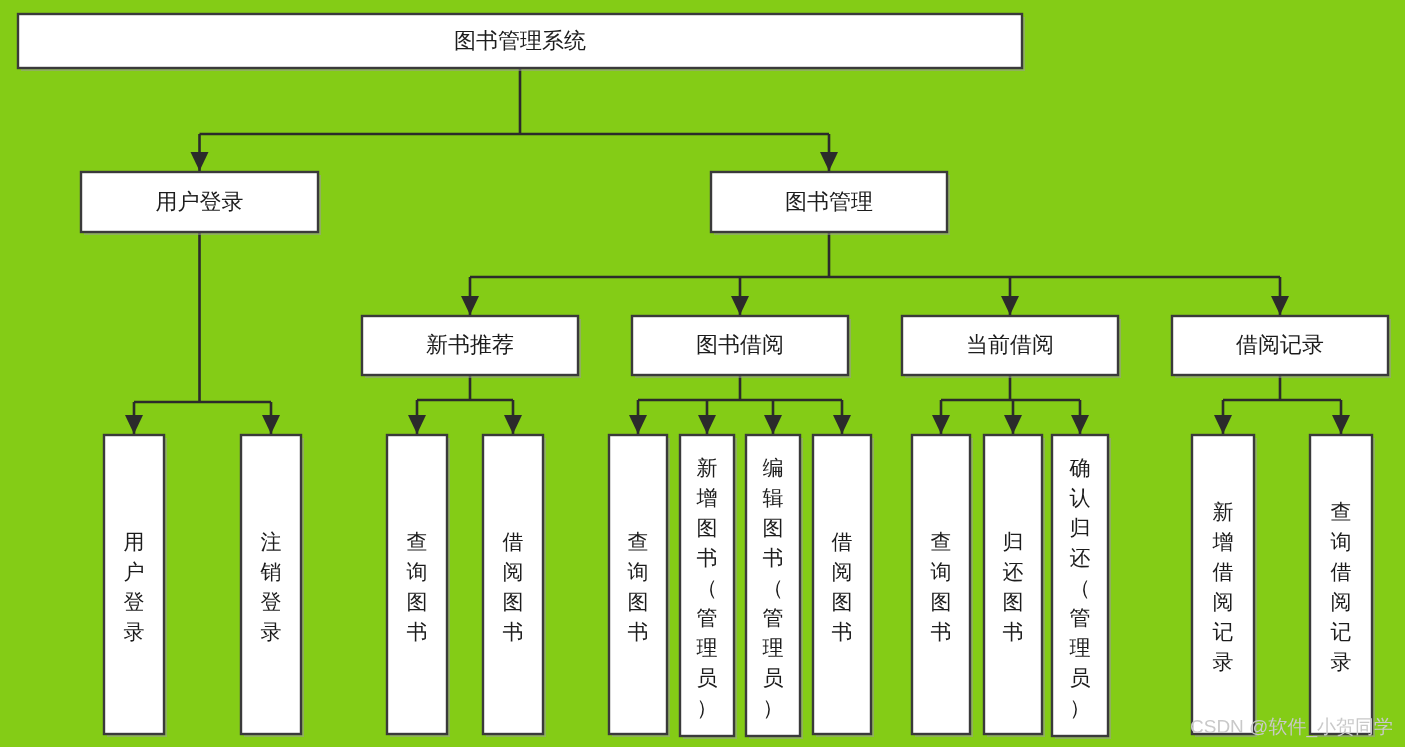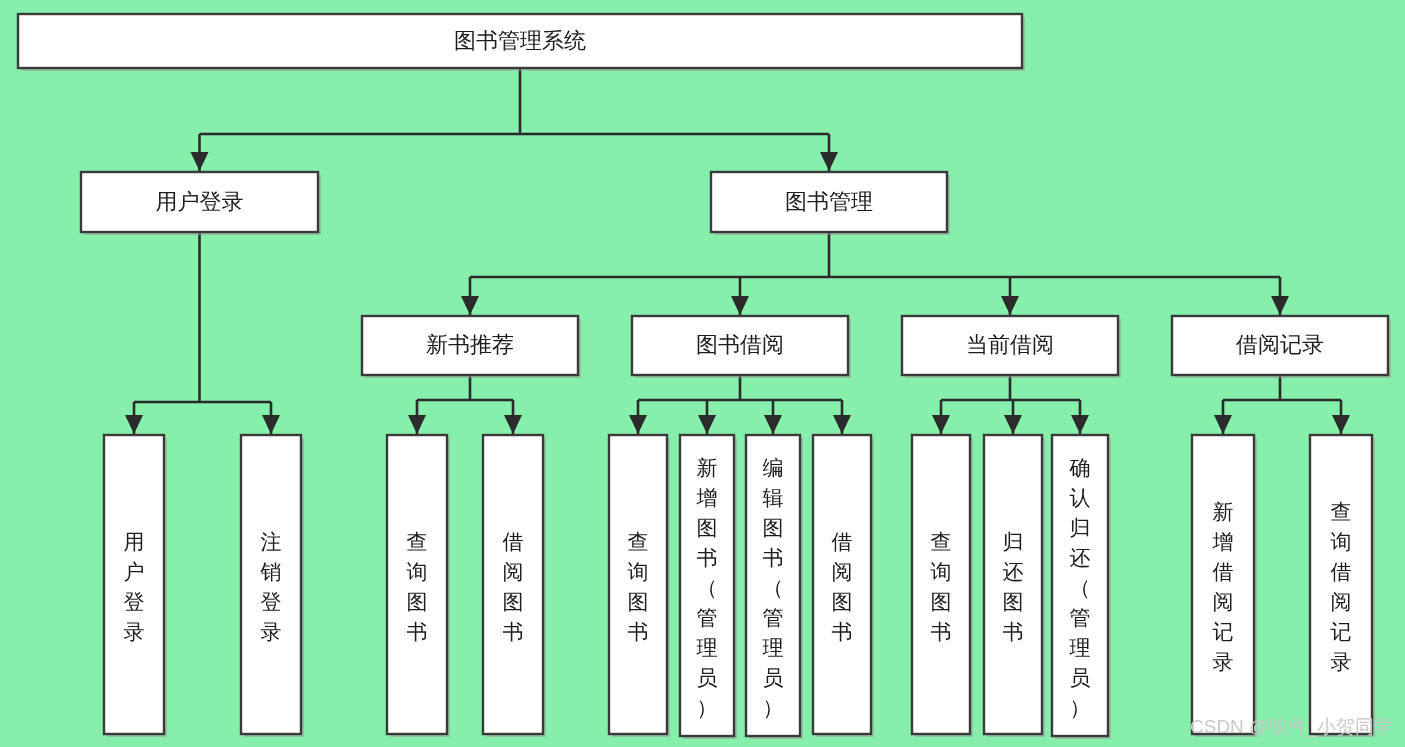--- a/index.html
+++ b/index.html
@@ -7,21 +7,21 @@
     padding: 0;
     background: #ffffff;
   }
   body {
     font-family: "Liberation Sans", "DejaVu Sans", sans-serif;
   }
   #diagram-root {
     position: relative;
     width: 1405px;
     height: 747px;
-    background: #86efac;
+    background: #84cc16;
     overflow: hidden;
   }
   svg.canvas {
     position: absolute;
     left: 0;
     top: 0;
     width: 1405px;
     height: 747px;
   }
   .node-box {

